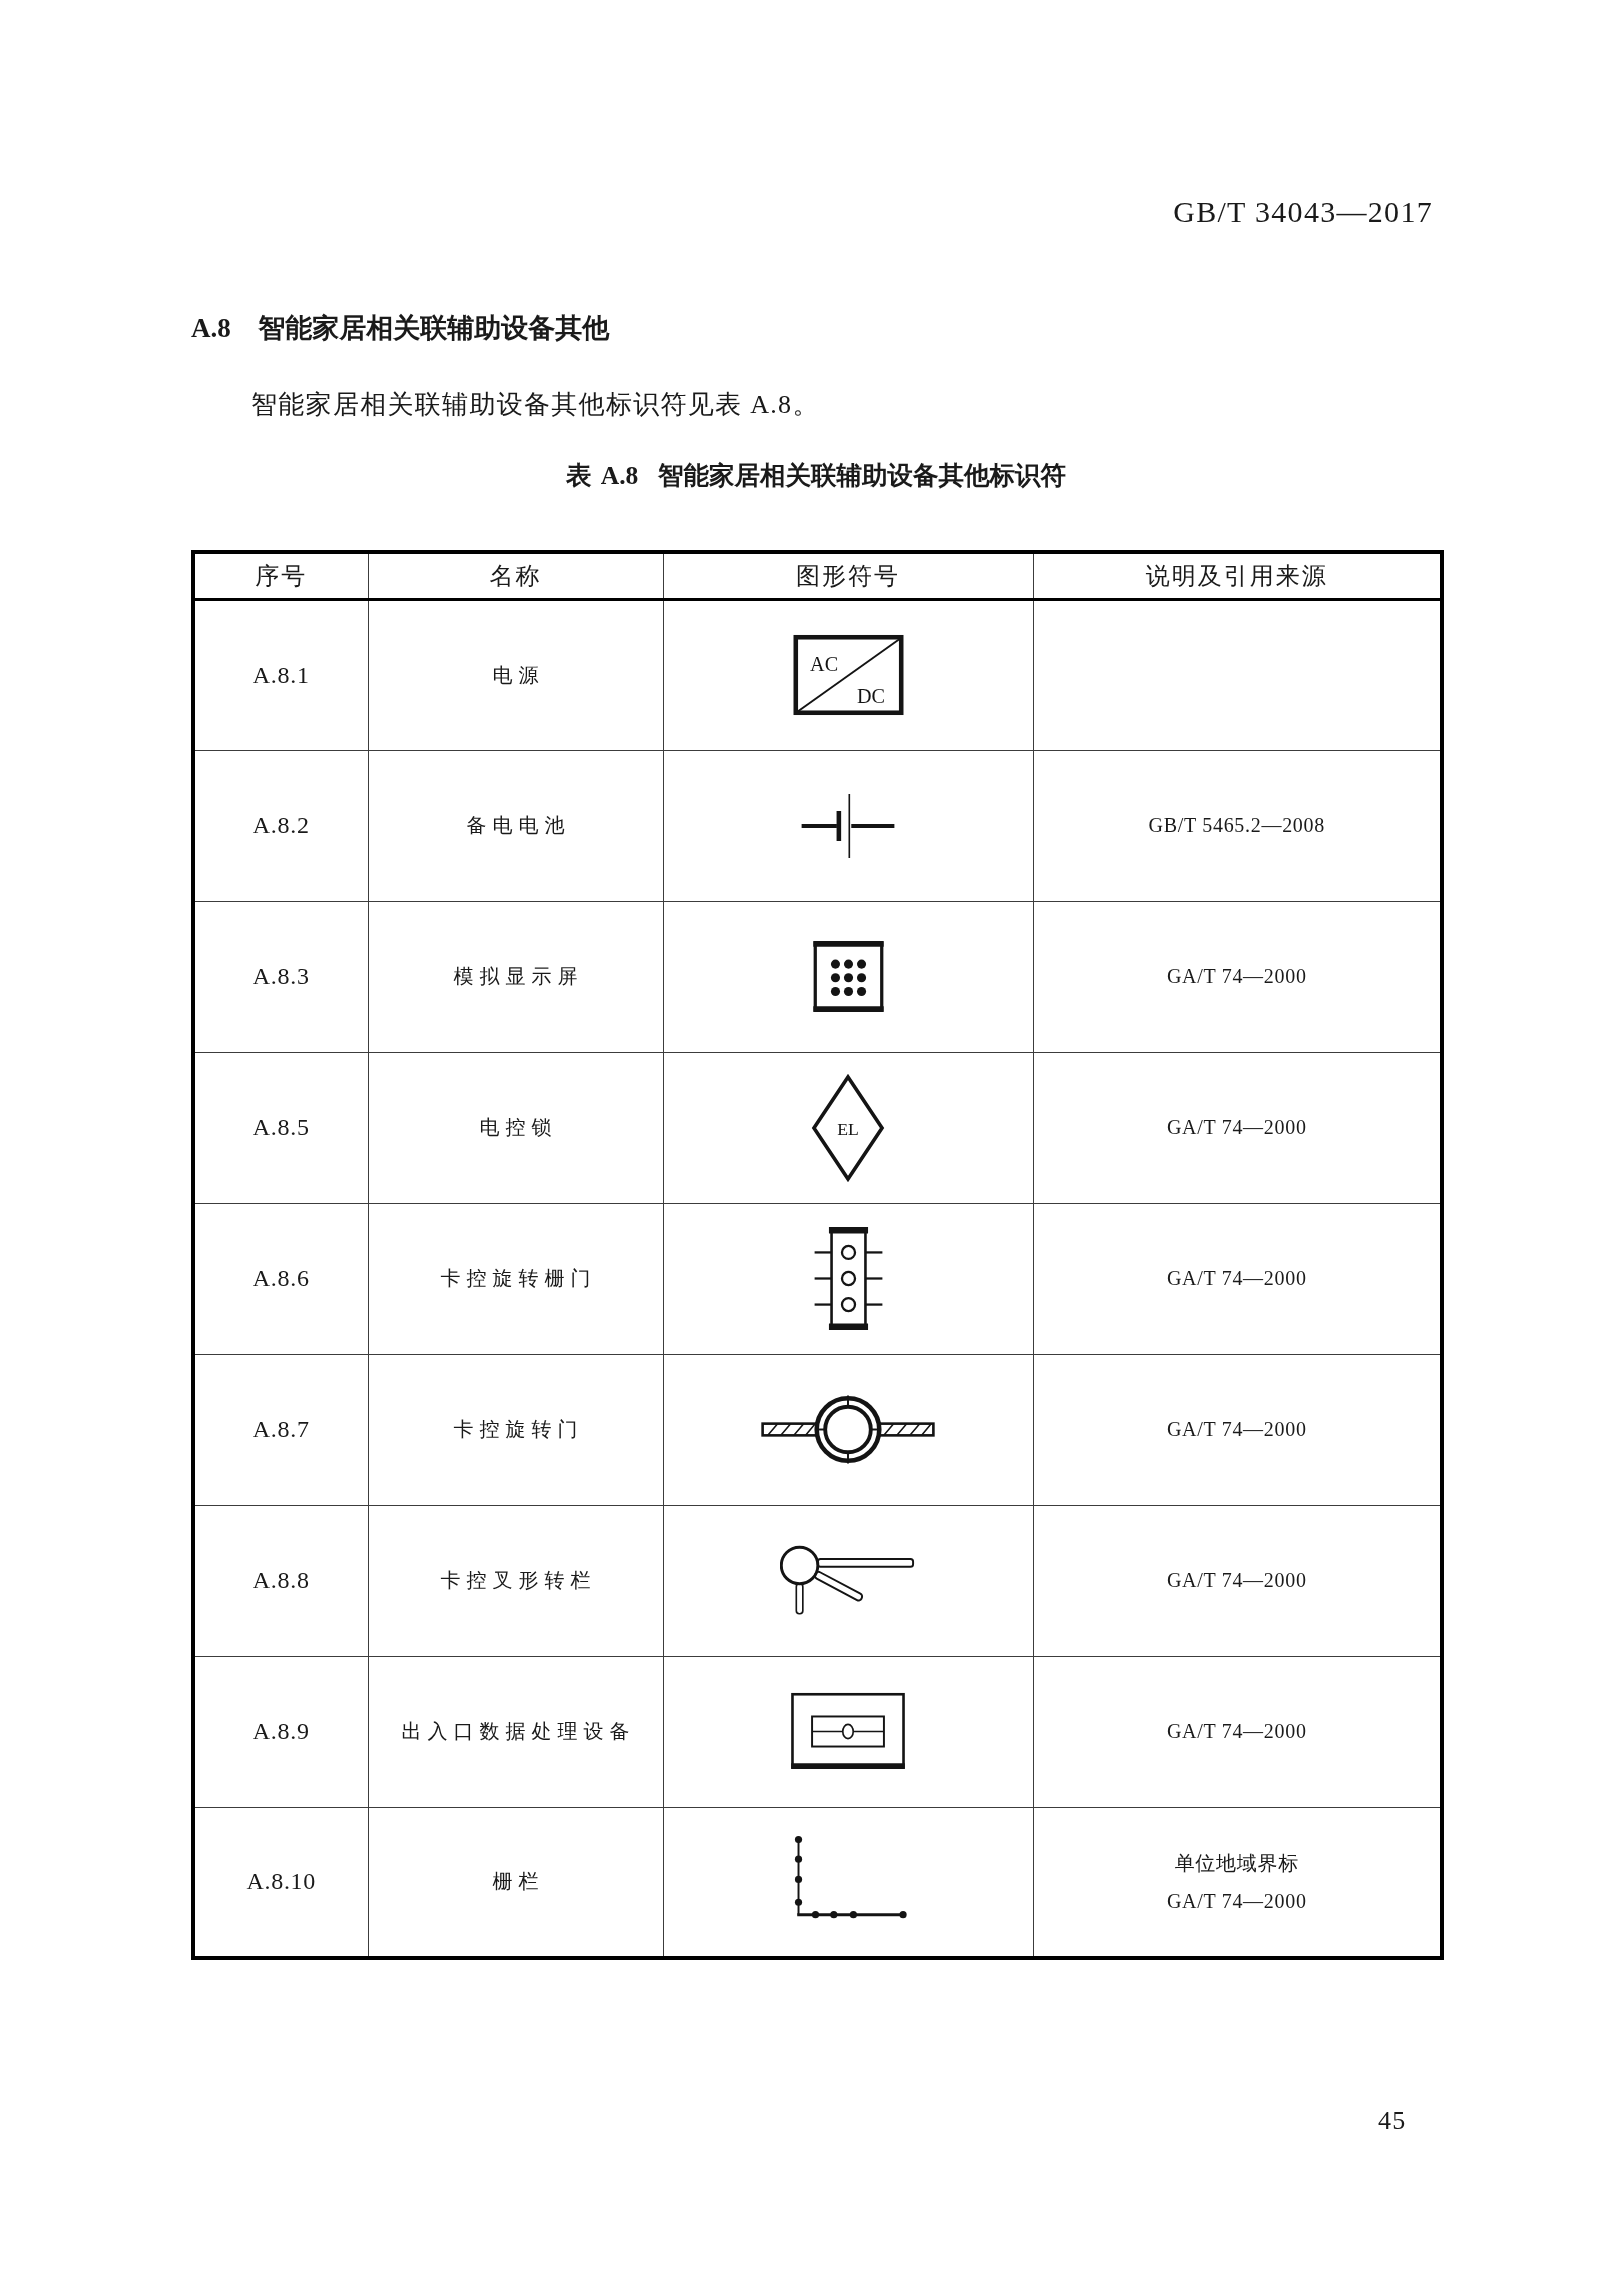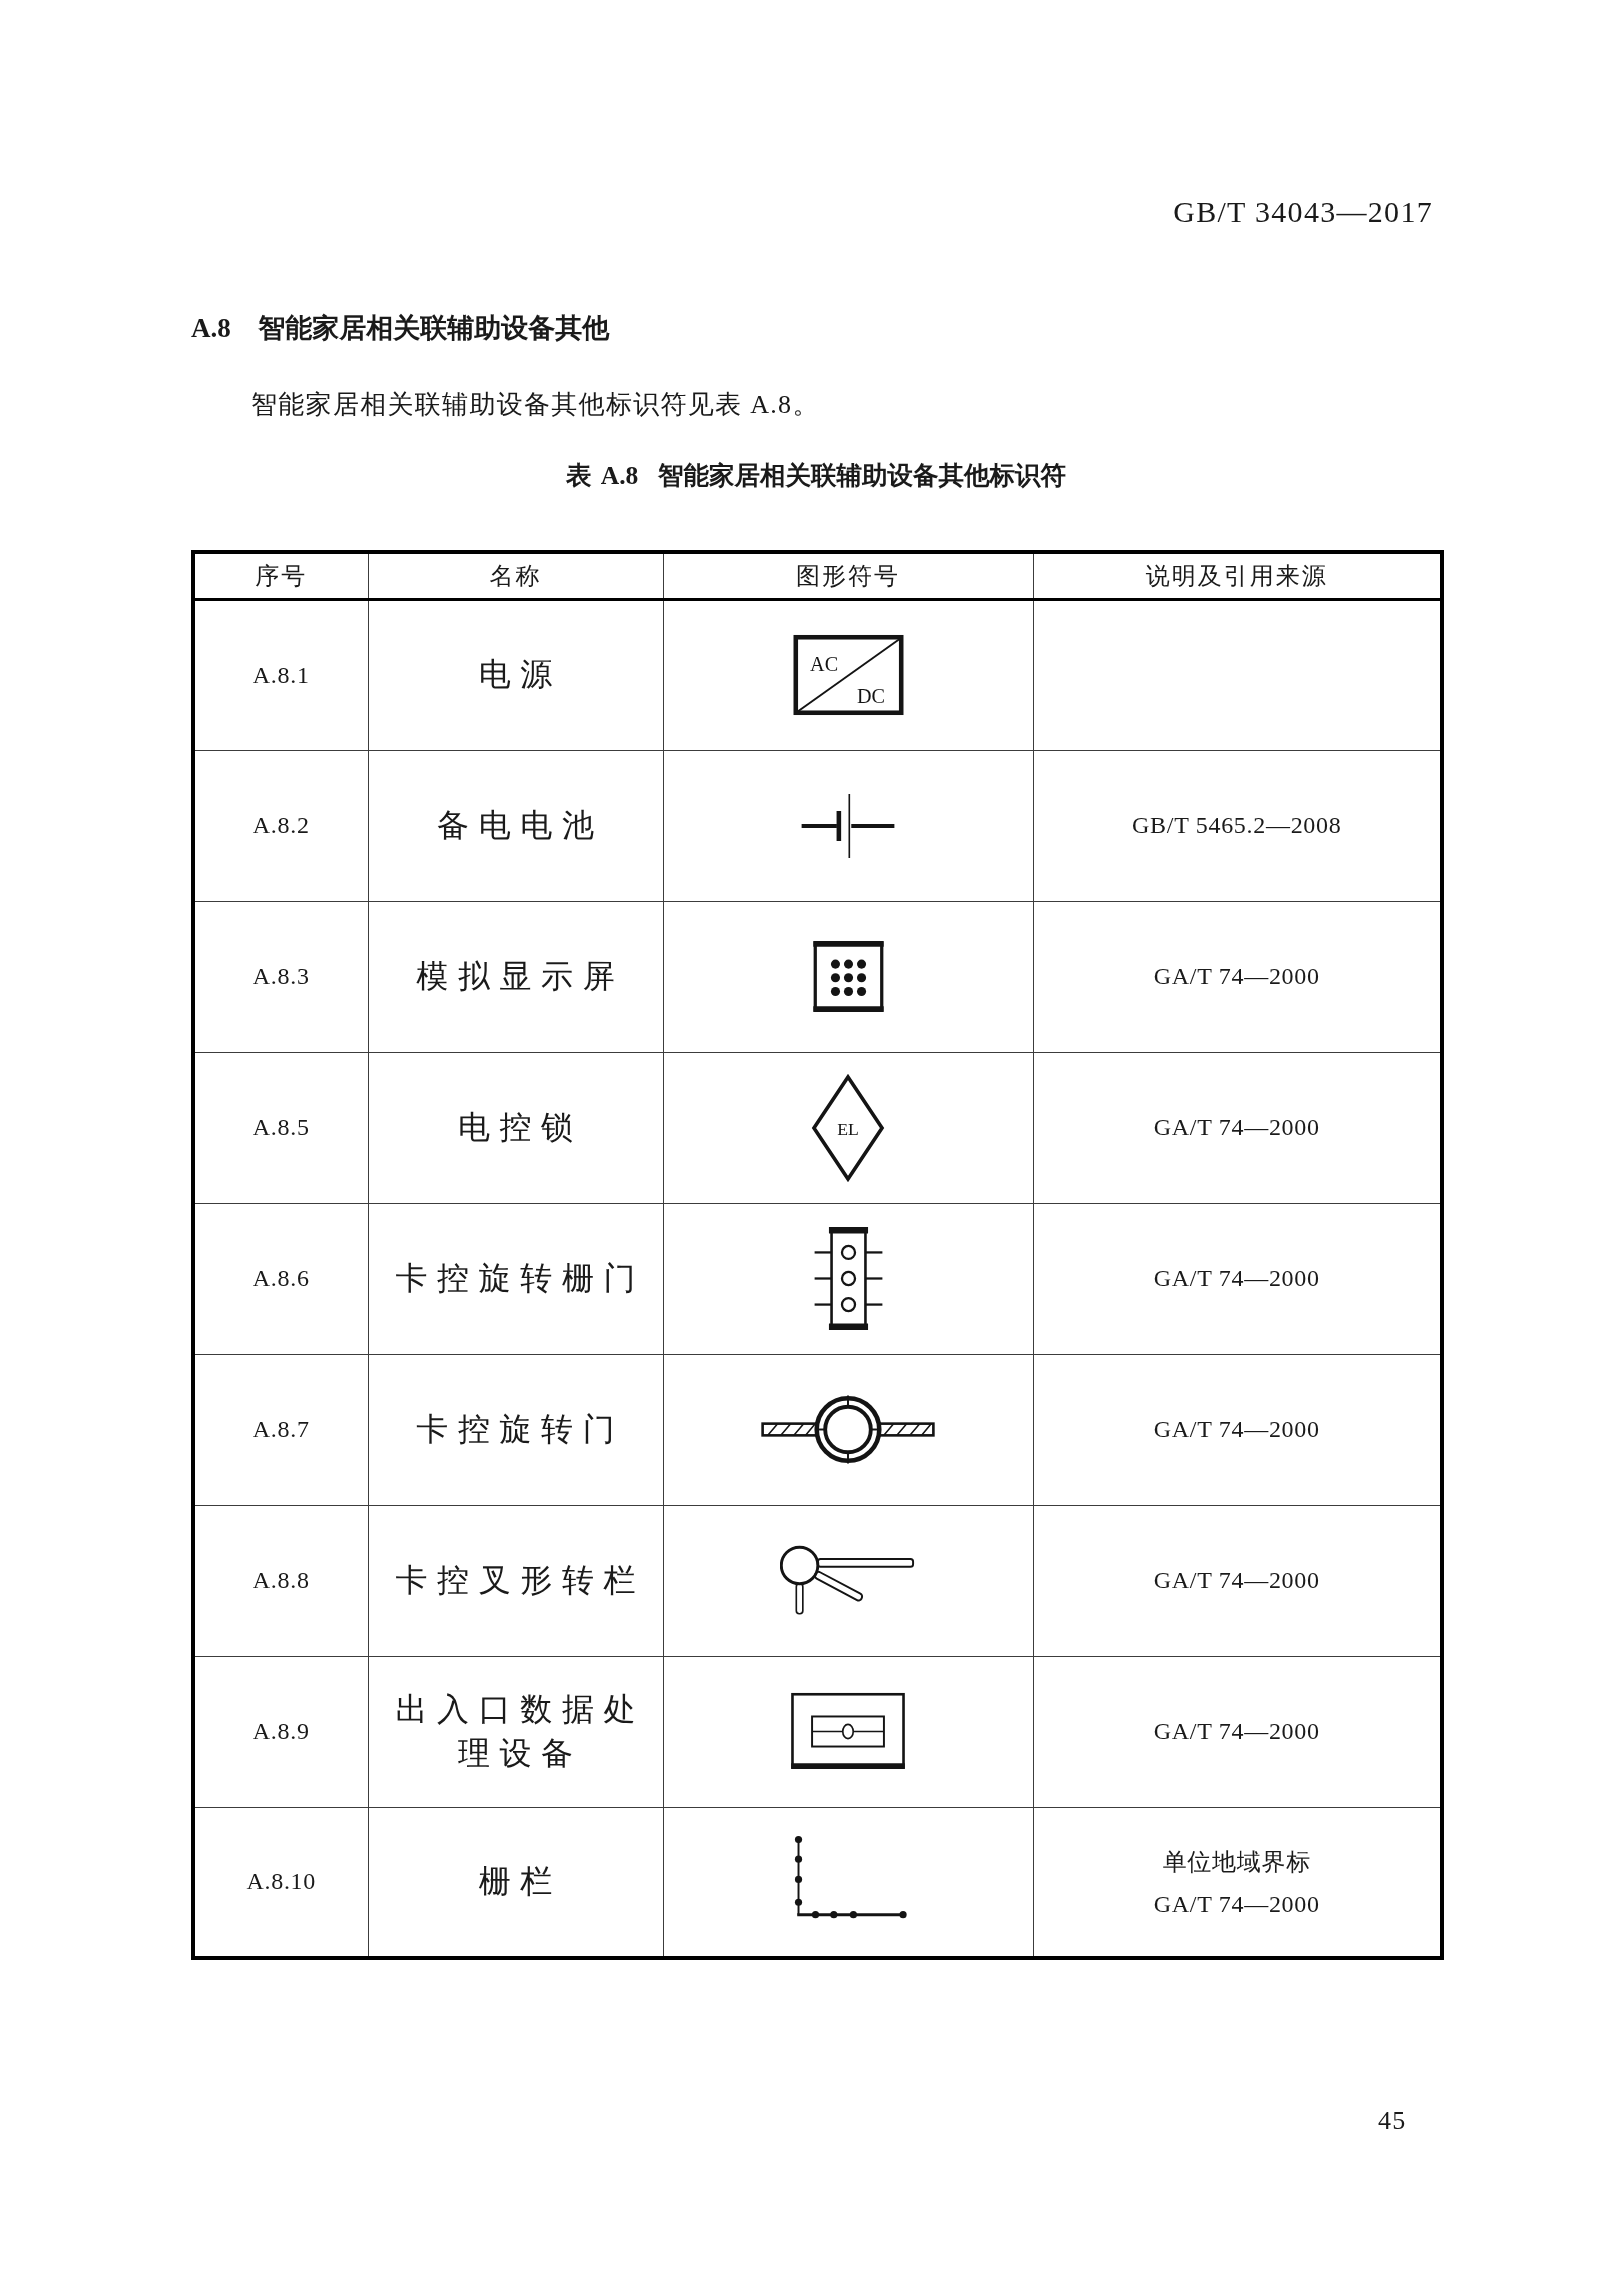--- a/index.html
+++ b/index.html
@@ -49,22 +49,22 @@
     border-bottom:3.9px solid #000;
     border-left:1.3px solid #3c3c3c; border-right:1.3px solid #3c3c3c;
     text-align:center; vertical-align:middle; letter-spacing:2px;
   }
   .symbol-table td {
     height:151px;
     border:1.3px solid #3c3c3c;
     text-align:center; vertical-align:middle;
   }
   td.c-serial { font-size:24px; letter-spacing:0.7px;font-family:Liberation Serif, serif; }
-  td.c-name   { font-size:32px; letter-spacing:0.30em; padding-left:0.30em; }
-  td.c-source { font-size:24px; letter-spacing:0.7px; }
+  td.c-name   { font-size:20px; letter-spacing:0.30em; padding-left:0.30em; }
+  td.c-source { font-size:20px; letter-spacing:0.7px; }
   .source-line { margin:13px 0; }
   td.c-symbol svg { display:block; margin:0 auto; }
 
   .page-number {
     position:absolute; top:2106px; left:1378px;
     font-size:26px; letter-spacing:1.3px;
   }
 
   
   .sym * { stroke:#141414; fill:none; }

